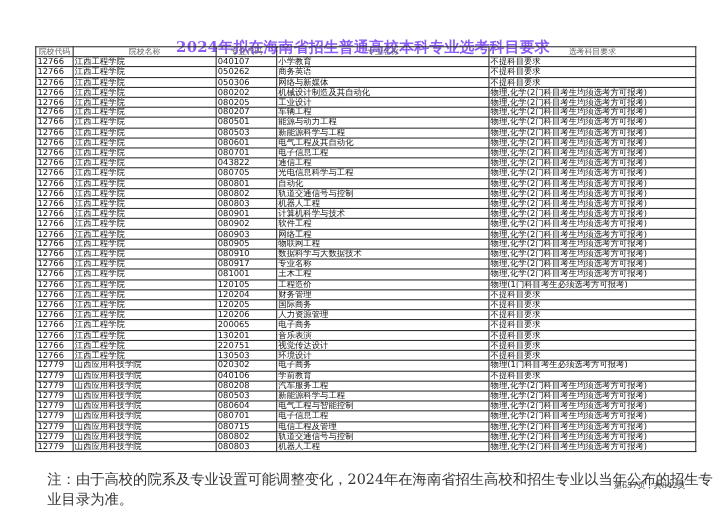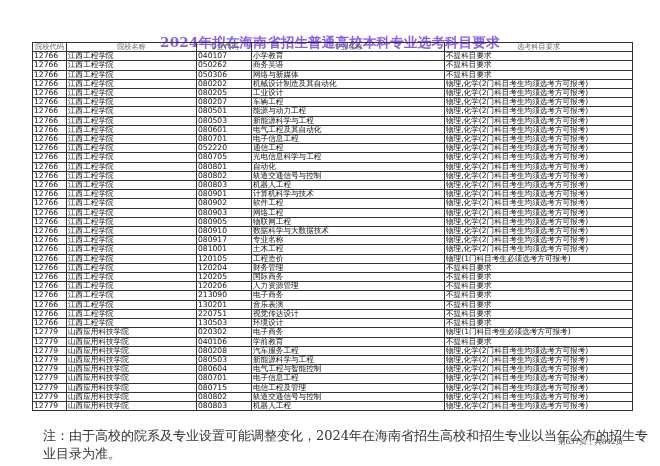--- a/index.html
+++ b/index.html
@@ -102,21 +102,21 @@
       <tr>
         <td class="c-code">12766</td>
         <td class="c-name">江西工程学院</td>
         <td class="c-major-code">080701</td>
         <td class="c-major">电子信息工程</td>
         <td class="c-req">物理,化学(2门科目考生均须选考方可报考)</td>
       </tr>
       <tr>
         <td class="c-code">12766</td>
         <td class="c-name">江西工程学院</td>
-        <td class="c-major-code">052220</td>
+        <td class="c-major-code">043822</td>
         <td class="c-major">通信工程</td>
         <td class="c-req">物理,化学(2门科目考生均须选考方可报考)</td>
       </tr>
       <tr>
         <td class="c-code">12766</td>
         <td class="c-name">江西工程学院</td>
         <td class="c-major-code">080705</td>
         <td class="c-major">光电信息科学与工程</td>
         <td class="c-req">物理,化学(2门科目考生均须选考方可报考)</td>
       </tr>
@@ -214,21 +214,21 @@
       <tr>
         <td class="c-code">12766</td>
         <td class="c-name">江西工程学院</td>
         <td class="c-major-code">120206</td>
         <td class="c-major">人力资源管理</td>
         <td class="c-req">不提科目要求</td>
       </tr>
       <tr>
         <td class="c-code">12766</td>
         <td class="c-name">江西工程学院</td>
-        <td class="c-major-code">213090</td>
+        <td class="c-major-code">200065</td>
         <td class="c-major">电子商务</td>
         <td class="c-req">不提科目要求</td>
       </tr>
       <tr>
         <td class="c-code">12766</td>
         <td class="c-name">江西工程学院</td>
         <td class="c-major-code">130201</td>
         <td class="c-major">音乐表演</td>
         <td class="c-req">不提科目要求</td>
       </tr>

